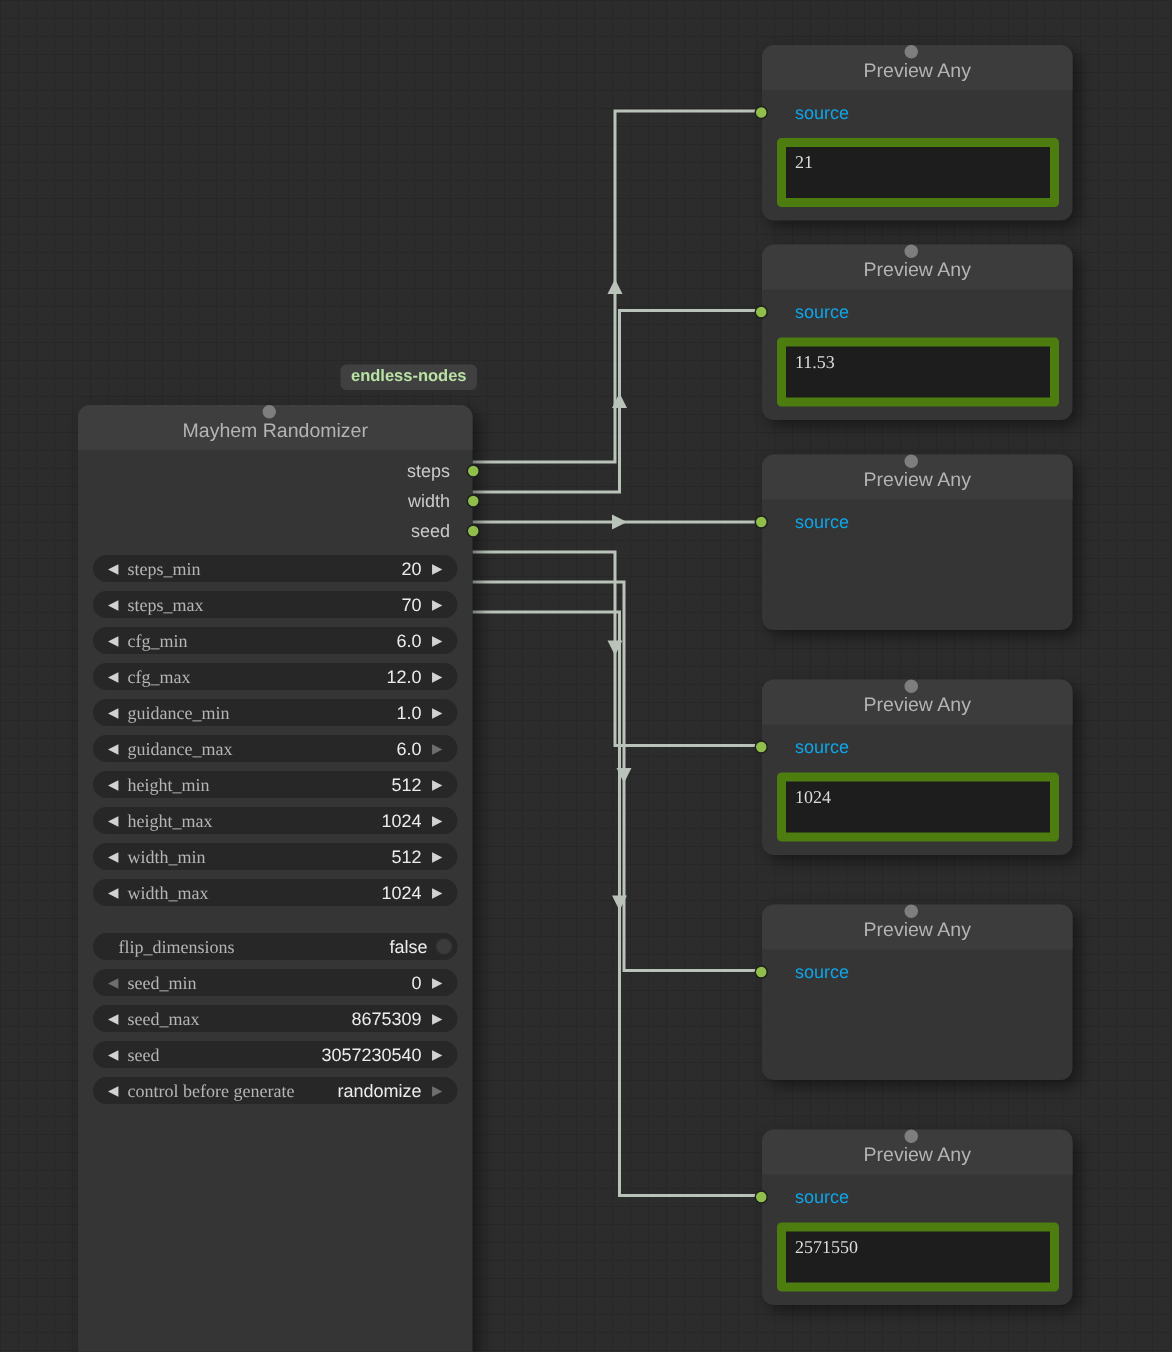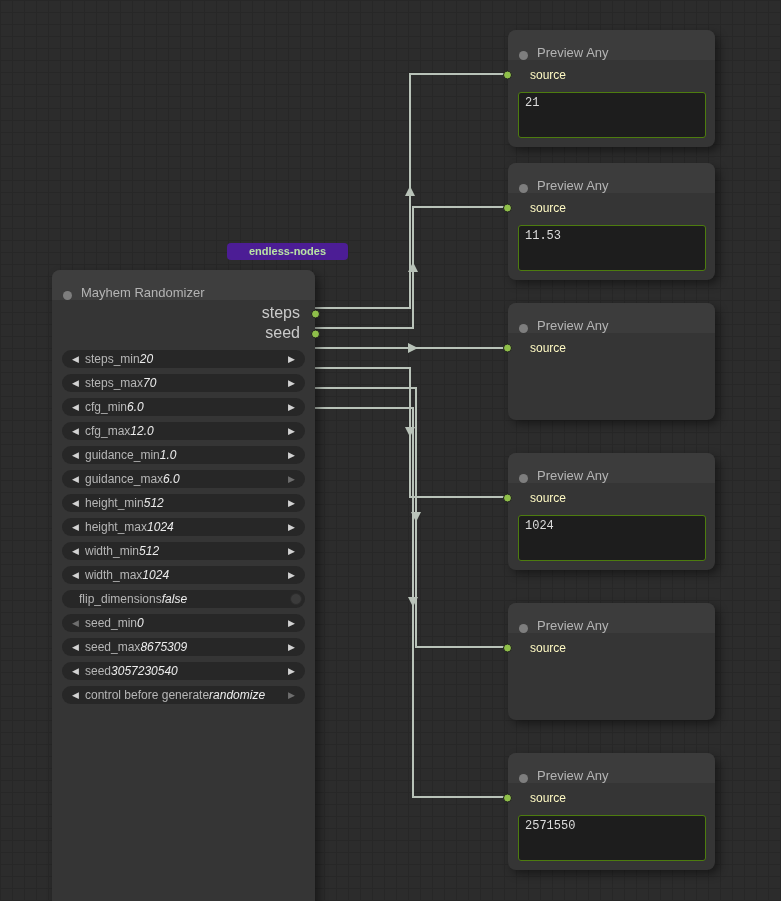--- a/index.html
+++ b/index.html
@@ -16,78 +16,78 @@
   svg.wires{position:absolute;left:0;top:0;z-index:1;}
   svg.wires path{stroke:#b9c3b9;stroke-width:2;fill:none;}
   svg.wires polygon{fill:#b9c3b9;}
 
   .node{
     position:absolute;background:#353535;border-radius:8px;z-index:2;
     box-shadow:4px 4px 10px rgba(0,0,0,0.45);
   }
   .node-header{
     height:30px;background:#3e3e3e;border-radius:8px 8px 0 0;
-    display:flex;align-items:flex-end;padding:0 11px;
-    color:#b4b4b4;font-size:13px;
+    display:flex;align-items:center;padding:0 11px;
+    color:#b4b4b4;font-size:13px;flex-direction:column;
   }
   .collapse-dot{
     width:9px;height:9px;border-radius:50%;background:#8a8a8a;
     margin-right:9px;flex:0 0 auto;opacity:.85;
   }
   .port{
     width:9px;height:9px;border-radius:50%;background:#8fbf4a;
     border:1px solid #1f1f1f;box-sizing:border-box;position:absolute;
   }
 
   
   #randomizer{left:52px;top:270px;width:263px;height:664px;}
   .outputs{padding:4px 0;}
   .output-row{
-    position:relative;height:20px;display:flex;align-items:flex-start;
-    justify-content:flex-end;padding-right:15px;color:#cacaca;font-size:16px;
+    position:relative;height:20px;display:flex;align-items:center;
+    justify-content:flex-end;padding-right:15px;color:#cacaca;font-size:12px;
   }
   .output-row .port{right:-5px;top:50%;transform:translateY(-50%);}
   .widgets{padding:2px 10px 0 10px;display:flex;flex-direction:column;gap:6px;}
   .widget{
     height:18px;background:#272727;border-radius:9px;display:flex;
     align-items:center;font-size:12px;color:#b6b6b6;padding:0 7px;
   }
   .widget .arrow{
     width:13px;text-align:center;color:#d2d2d2;font-size:9px;line-height:18px;
     flex:0 0 auto;
   }
   .widget .arrow.dim{color:#6e6e6e;}
-  .widget .wname{flex:0 0 auto;margin-left:3px;white-space:nowrap;}
-  .widget .wvalue{flex:1 1 auto;text-align:left;margin-right:4px;color:#ececec;white-space:nowrap;font-style:italic;}
-  .widget.toggle{padding-left:14px;padding-right:3px;}
+  .widget .wname{flex:0 0 auto;margin-left:3px;white-space:nowrap;font-family:Liberation Serif, serif;}
+  .widget .wvalue{flex:1 1 auto;text-align:right;margin-right:4px;color:#ececec;white-space:nowrap;}
+  .widget.toggle{padding-left:14px;padding-right:3px;margin-top:12px;}
   .widget.toggle .wvalue{margin-right:5px;}
   .toggle-dot{width:12px;height:12px;border-radius:50%;flex:0 0 auto;}
   .toggle-dot.off{background:#3b3b3b;border:1px solid #2c2c2c;box-sizing:border-box;}
   .toggle-dot.on{background:#7e9fc9;border:1px solid #2c2c2c;box-sizing:border-box;}
 
   
   .preview{left:508px;width:207px;height:117px;}
   .preview .node-header{background:#3c3c3c;}
   .source-row{
     position:relative;height:30px;display:flex;align-items:center;
-    padding-left:22px;color:#fef9c3;font-size:12px;text-align:center;
+    padding-left:22px;color:#0ea5e9;font-size:12px;text-align:center;
   }
   .source-row .port{left:-5px;top:50%;transform:translateY(-50%);}
   .preview-box{
     position:absolute;left:10px;right:9px;top:62px;height:46px;
-    background:#1d1d1d;border:1px solid #4d7c0f;border-radius:3px;
-    color:#dcdcdc;font-family:Liberation Mono, monospace;font-size:12px;
+    background:#1d1d1d;border:6px solid #4d7c0f;border-radius:3px;
+    color:#dcdcdc;font-family:Liberation Serif, serif;font-size:12px;
     padding:3px 6px;box-sizing:border-box;white-space:pre;overflow:hidden;
   }
 
   
   .badge{
     position:absolute;left:227px;top:243px;z-index:3;
-    background:#4c1d95;color:#b9e3a4;font-size:11px;font-weight:bold;
-    padding:2px 22px;border-radius:4px;line-height:13px;
+    background:#404040;color:#b9e3a4;font-size:11px;font-weight:bold;
+    padding:2px 7px;border-radius:4px;line-height:13px;
   }
 </style>
 </head>
 <body>
 
 <div class="canvas">
 
   <svg class="wires" width="781" height="901">
     <path d="M315 308 H410 V74 H508"></path>
     <path d="M315 328 H413 V207 H508"></path>
@@ -109,20 +109,24 @@
     <div class="node-header">
       <span class="collapse-dot"></span>
       <span>Mayhem Randomizer</span>
     </div>
     <div class="outputs">
       <div class="output-row">
         <span>steps</span>
         <span class="port"></span>
       </div>
       <div class="output-row">
+        <span>width</span>
+        <span class="port"></span>
+      </div>
+      <div class="output-row">
         <span>seed</span>
         <span class="port"></span>
       </div>
     </div>
     <div class="widgets">
       <div class="widget">
         <span class="arrow">◀</span>
         <span class="wname">steps_min</span>
         <span class="wvalue">20</span>
         <span class="arrow">▶</span>

